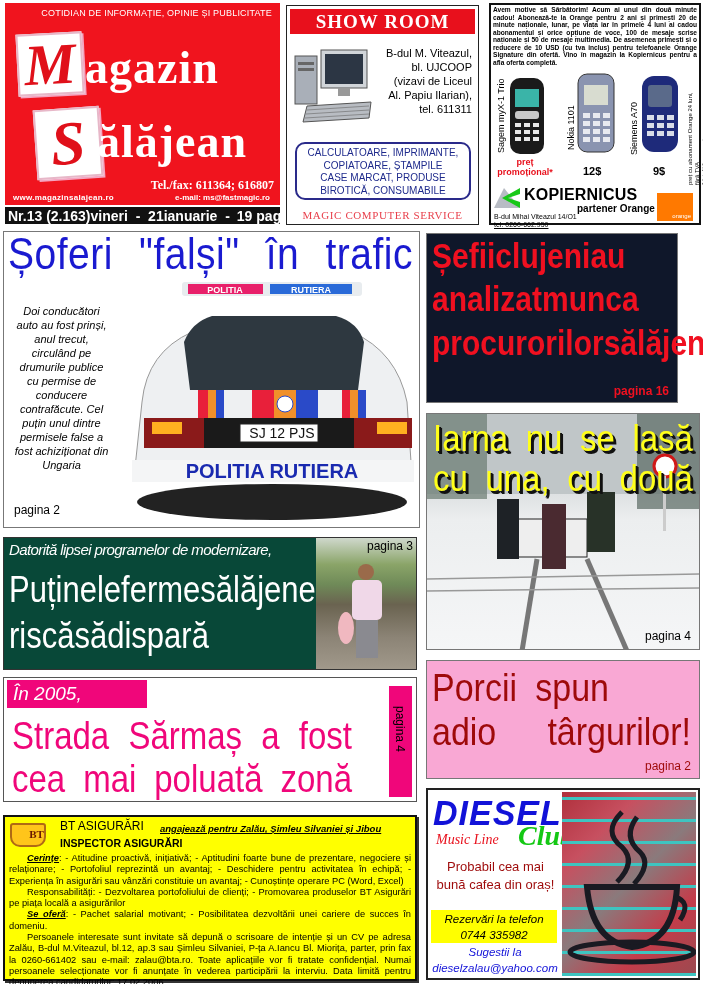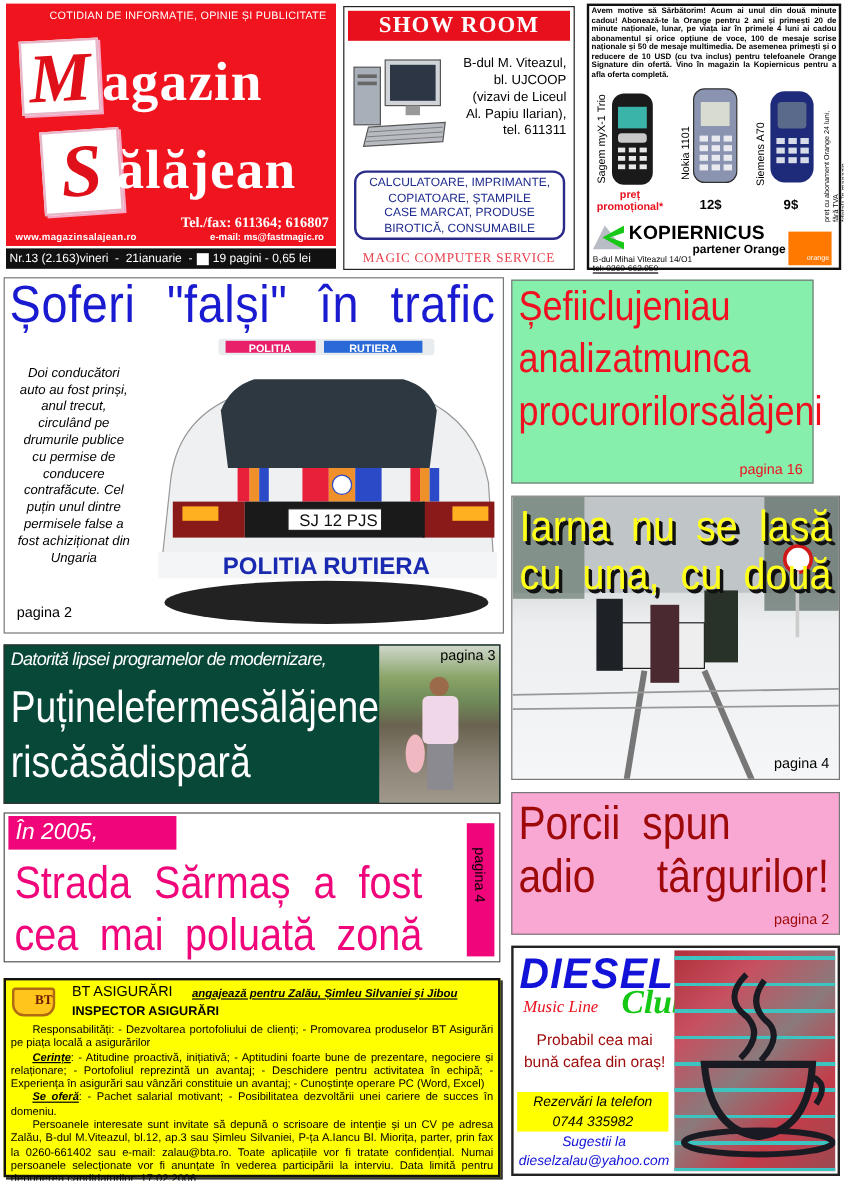--- a/index.html
+++ b/index.html
@@ -12,21 +12,21 @@
   .mh-tagline { position: absolute; right: 8px; top: 5px; color: #fff; font-size: 9px; letter-spacing: 0.2px; font-family: "Liberation Sans Narrow", "Liberation Sans", sans-serif; }
   .mh-word { position: absolute; font-family: "Liberation Serif", serif; font-weight: bold; color: #fff; font-size: 46px; letter-spacing: 1px; }
   .mh-word.w1 { left: 80px; top: 38px; }
   .mh-word.w2 { left: 92px; top: 112px; }
   .mh-cap { position: absolute; background: #fff; border: 2px solid #e7b7c8; box-shadow: 2px 2px 0 #f4a6c2; color: #e0101a; font-family: "Liberation Serif", serif; font-weight: bold; font-style: italic; display:flex; align-items:center; justify-content:center; }
   .mh-cap.c1 { left: 12px; top: 30px; width: 66px; height: 62px; font-size: 58px; transform: rotate(-3deg); }
   .mh-cap.c2 { left: 30px; top: 105px; width: 66px; height: 70px; font-size: 62px; transform: rotate(-4deg); }
   .mh-tel { position: absolute; right: 6px; top: 175px; color: #fff; font-family: "Liberation Serif", serif; font-weight: bold; font-size: 12px; }
   .mh-web { position: absolute; left: 8px; bottom: 3px; color: #fff; font-size: 8px; font-weight: bold; letter-spacing: 0.3px; }
   .mh-mail { position: absolute; right: 10px; bottom: 3px; color: #fff; font-size: 8px; font-weight: bold; }
-  .issue-bar { left: 5px; top: 207px; width: 275px; height: 17px; background: #111; color: #fff; font-size: 10px; display: flex; align-items: center; padding-left: 3px; white-space: pre; font-family: "Liberation Sans", sans-serif; }
+  .issue-bar { left: 5px; top: 207px; width: 275px; height: 17px; background: #111; color: #fff; font-size: 14px; display: flex; align-items: center; padding-left: 3px; white-space: pre; font-family: "Liberation Sans", sans-serif; font-weight: bold; }
   .issue-bar .sq { display:inline-block; width:10px; height:10px; background:#fff; margin: 0 3px 0 4px; }
 
   
   .showroom { left: 286px; top: 5px; width: 193px; height: 220px; border: 1px solid #222; background: #fff; }
   .sr-head { position:absolute; left:3px; top:3px; right:3px; height: 25px; background:#e8101c; color:#fff; font-family:"Liberation Serif", serif; font-weight:bold; font-size: 19px; letter-spacing: 1px; text-align:center; line-height:25px; }
   .sr-pc { position:absolute; left: 6px; top: 38px; width: 80px; height: 82px; }
   .sr-addr { position:absolute; right: 6px; top: 40px; width: 100px; text-align:right; font-size: 11px; line-height: 14px; }
   .sr-box { position:absolute; left: 8px; top: 136px; width: 176px; height: 58px; border: 2px solid #2a2a8a; border-radius: 10px; color:#1e2a8c; font-size: 10px; text-align:center; line-height: 12.5px; padding-top: 3px; }
   .sr-foot { position:absolute; left:0; right:0; bottom: 3px; text-align:center; font-family:"Liberation Serif", serif; color:#e8404c; font-size: 11px; letter-spacing: 0.6px; }
 
@@ -46,21 +46,21 @@
   .oa-fine { position:absolute; right: 2px; top: 175px; font-size: 6px; transform-origin: left top; transform: rotate(-90deg); white-space:nowrap; line-height:7px; }
 
   
   .soferi { left: 3px; top: 231px; width: 417px; height: 297px; border: 1px solid #777; background: #fff; overflow: hidden; }
   .sof-title { position:absolute; left: 4px; top: -2px; width: 405px; color:#1a1ad0; font-size: 39px; letter-spacing: 0.5px; display:flex; justify-content:space-between; font-family: "Liberation Sans Narrow", "Liberation Sans", sans-serif; transform: scaleY(1.12); transform-origin: top left; }
   .sof-lede { position:absolute; left: 10px; top: 72px; width: 95px; font-size: 11px; font-style: italic; text-align:center; line-height: 14px; }
   .sof-page { position:absolute; left: 10px; bottom: 10px; font-size: 12px; }
   .car { position:absolute; left: 118px; top: 50px; width: 295px; height: 240px; }
 
   
-  .sefii { left: 426px; top: 233px; width: 252px; height: 170px; background: #86efac; border: 1px solid #777; }
+  .sefii { left: 426px; top: 233px; width: 252px; height: 170px; background: #0f172a; border: 1px solid #777; font-weight: bold; }
   .sefii-line { position:absolute; left: 5px; right: 5px; color: #f01020; font-size: 30px; display:flex; justify-content:space-between; transform: scaleY(1.15); transform-origin: top left; font-family: "Liberation Sans Narrow", "Liberation Sans", sans-serif; }
   .sefii-page { position:absolute; right: 8px; bottom: 4px; color:#f01020; font-size: 12px; }
 
   
   .iarna { left: 426px; top: 413px; width: 274px; height: 237px; border: 1px solid #777; overflow:hidden; background: linear-gradient(#cfd3d6 0%, #d9dcde 30%, #eceeef 45%, #f5f6f7 100%); padding-left: 32px; }
   .iarna-line { position:absolute; left: 6px; right: 6px; color: #ffff1a; font-size: 33px; display:flex; justify-content:space-between; text-shadow: 2px 2px 0 #111, 3px 3px 0 #111; transform: scaleY(1.1); transform-origin: top left; font-family: "Liberation Sans Narrow", "Liberation Sans", sans-serif; }
   .iarna-page { position:absolute; right: 8px; bottom: 6px; font-size: 12px; }
 
   
   .ferme { left: 3px; top: 537px; width: 414px; height: 133px; background:#084838; border: 1px solid #333; overflow:hidden; }
@@ -373,22 +373,22 @@
   </div>
   <div class="porcii-page">pagina 2</div>
 </div>
 
 <div class="abs bt">
   <div class="bt-logo">BT</div>
   <div class="bt-head">BT ASIGURĂRI</div>
   <div class="bt-tag">angajează pentru Zalău, Șimleu Silvaniei și Jibou</div>
   <div class="bt-sub">INSPECTOR ASIGURĂRI</div>
   <div class="bt-body">
+    <p><span class="lbl">Cerințe</span><span>: - Atitudine proactivă, inițiativă; - Aptitudini foarte bune de prezentare, negociere și relaționare; - Portofoliul reprezintă un avantaj; - Deschidere pentru activitatea în echipă; - Experiența în asigurări sau vânzări constituie un avantaj; - Cunoștințe operare PC (Word, Excel)</span></p>
     <p>Responsabilități: - Dezvoltarea portofoliului de clienți; - Promovarea produselor BT Asigurări pe piața locală a asigurărilor</p>
-    <p><span class="lbl">Cerințe</span><span>: - Atitudine proactivă, inițiativă; - Aptitudini foarte bune de prezentare, negociere și relaționare; - Portofoliul reprezintă un avantaj; - Deschidere pentru activitatea în echipă; - Experiența în asigurări sau vânzări constituie un avantaj; - Cunoștințe operare PC (Word, Excel)</span></p>
     <p><span class="lbl">Se oferă</span><span>: - Pachet salarial motivant; - Posibilitatea dezvoltării unei cariere de succes în domeniu.</span></p>
     <p>Persoanele interesate sunt invitate să depună o scrisoare de intenție și un CV pe adresa Zalău, B-dul M.Viteazul, bl.12, ap.3 sau Șimleu Silvaniei, P-ța A.Iancu Bl. Miorița, parter, prin fax la 0260-661402 sau e-mail: zalau@bta.ro. Toate aplicațiile vor fi tratate confidențial. Numai persoanele selecționate vor fi anunțate în vederea participării la interviu. Data limită pentru depunerea candidaturilor: 17.02.2006</p>
   </div>
 </div>
 
 <div class="abs diesel">
   <div class="dz-logo">DIESEL</div>
   <div class="dz-music">Music Line</div>
   <div class="dz-club">Club</div>
   <div class="dz-pitch">Probabil cea mai bună cafea din oraș!</div>

